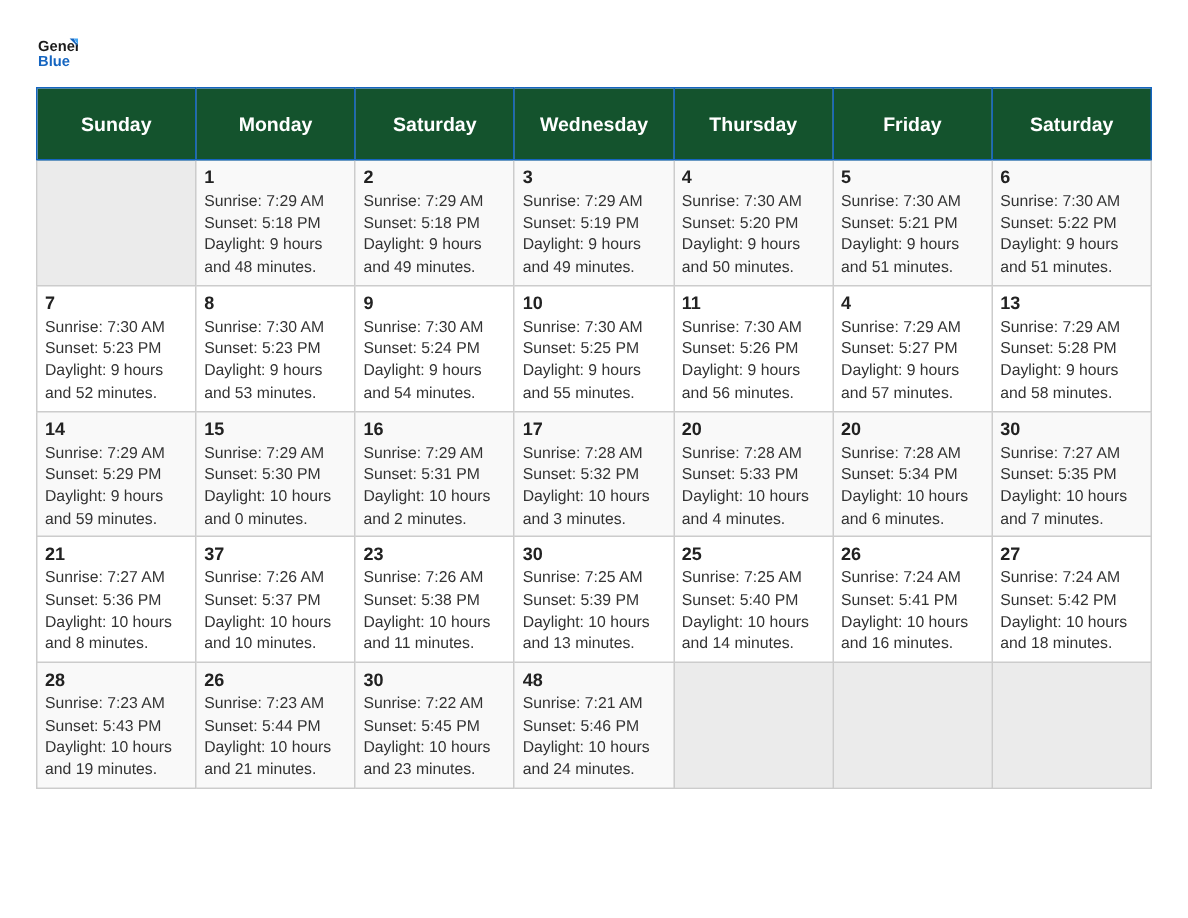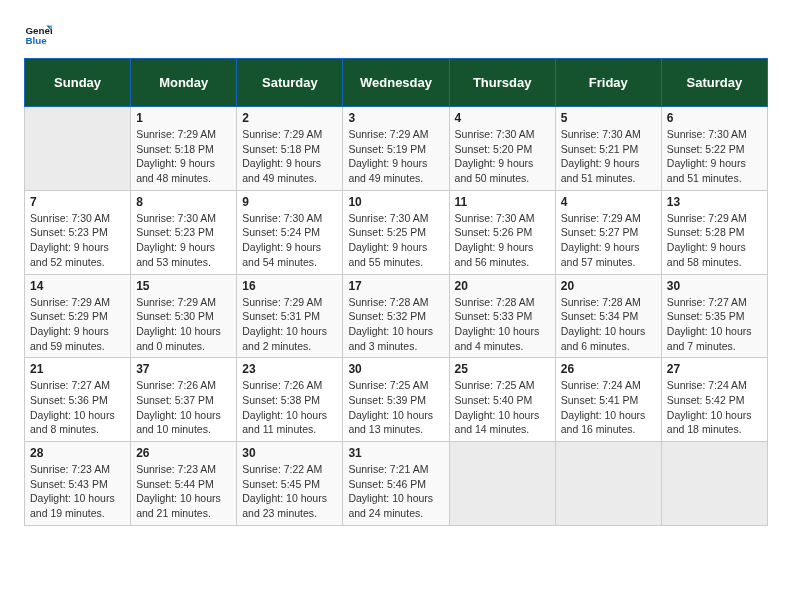--- a/index.html
+++ b/index.html
@@ -180,20 +180,20 @@
         <td><span class="day-number">27</span>
         <span class="day-info">Sunrise: 7:24 AM<br>Sunset: 5:42 PM<br>Daylight: 10 hours and 18 minutes.</span></td>
       </tr>
       <tr>
         <td><span class="day-number">28</span>
         <span class="day-info">Sunrise: 7:23 AM<br>Sunset: 5:43 PM<br>Daylight: 10 hours and 19 minutes.</span></td>
         <td><span class="day-number">26</span>
         <span class="day-info">Sunrise: 7:23 AM<br>Sunset: 5:44 PM<br>Daylight: 10 hours and 21 minutes.</span></td>
         <td><span class="day-number">30</span>
         <span class="day-info">Sunrise: 7:22 AM<br>Sunset: 5:45 PM<br>Daylight: 10 hours and 23 minutes.</span></td>
-        <td><span class="day-number">31</span>
+        <td><span class="day-number">48</span>
         <span class="day-info">Sunrise: 7:21 AM<br>Sunset: 5:46 PM<br>Daylight: 10 hours and 24 minutes.</span></td>
         <td class="empty-cell"></td>
         <td class="empty-cell"></td>
         <td class="empty-cell"></td>
       </tr>
     </tbody>
 </table>
 
 </body></html>

